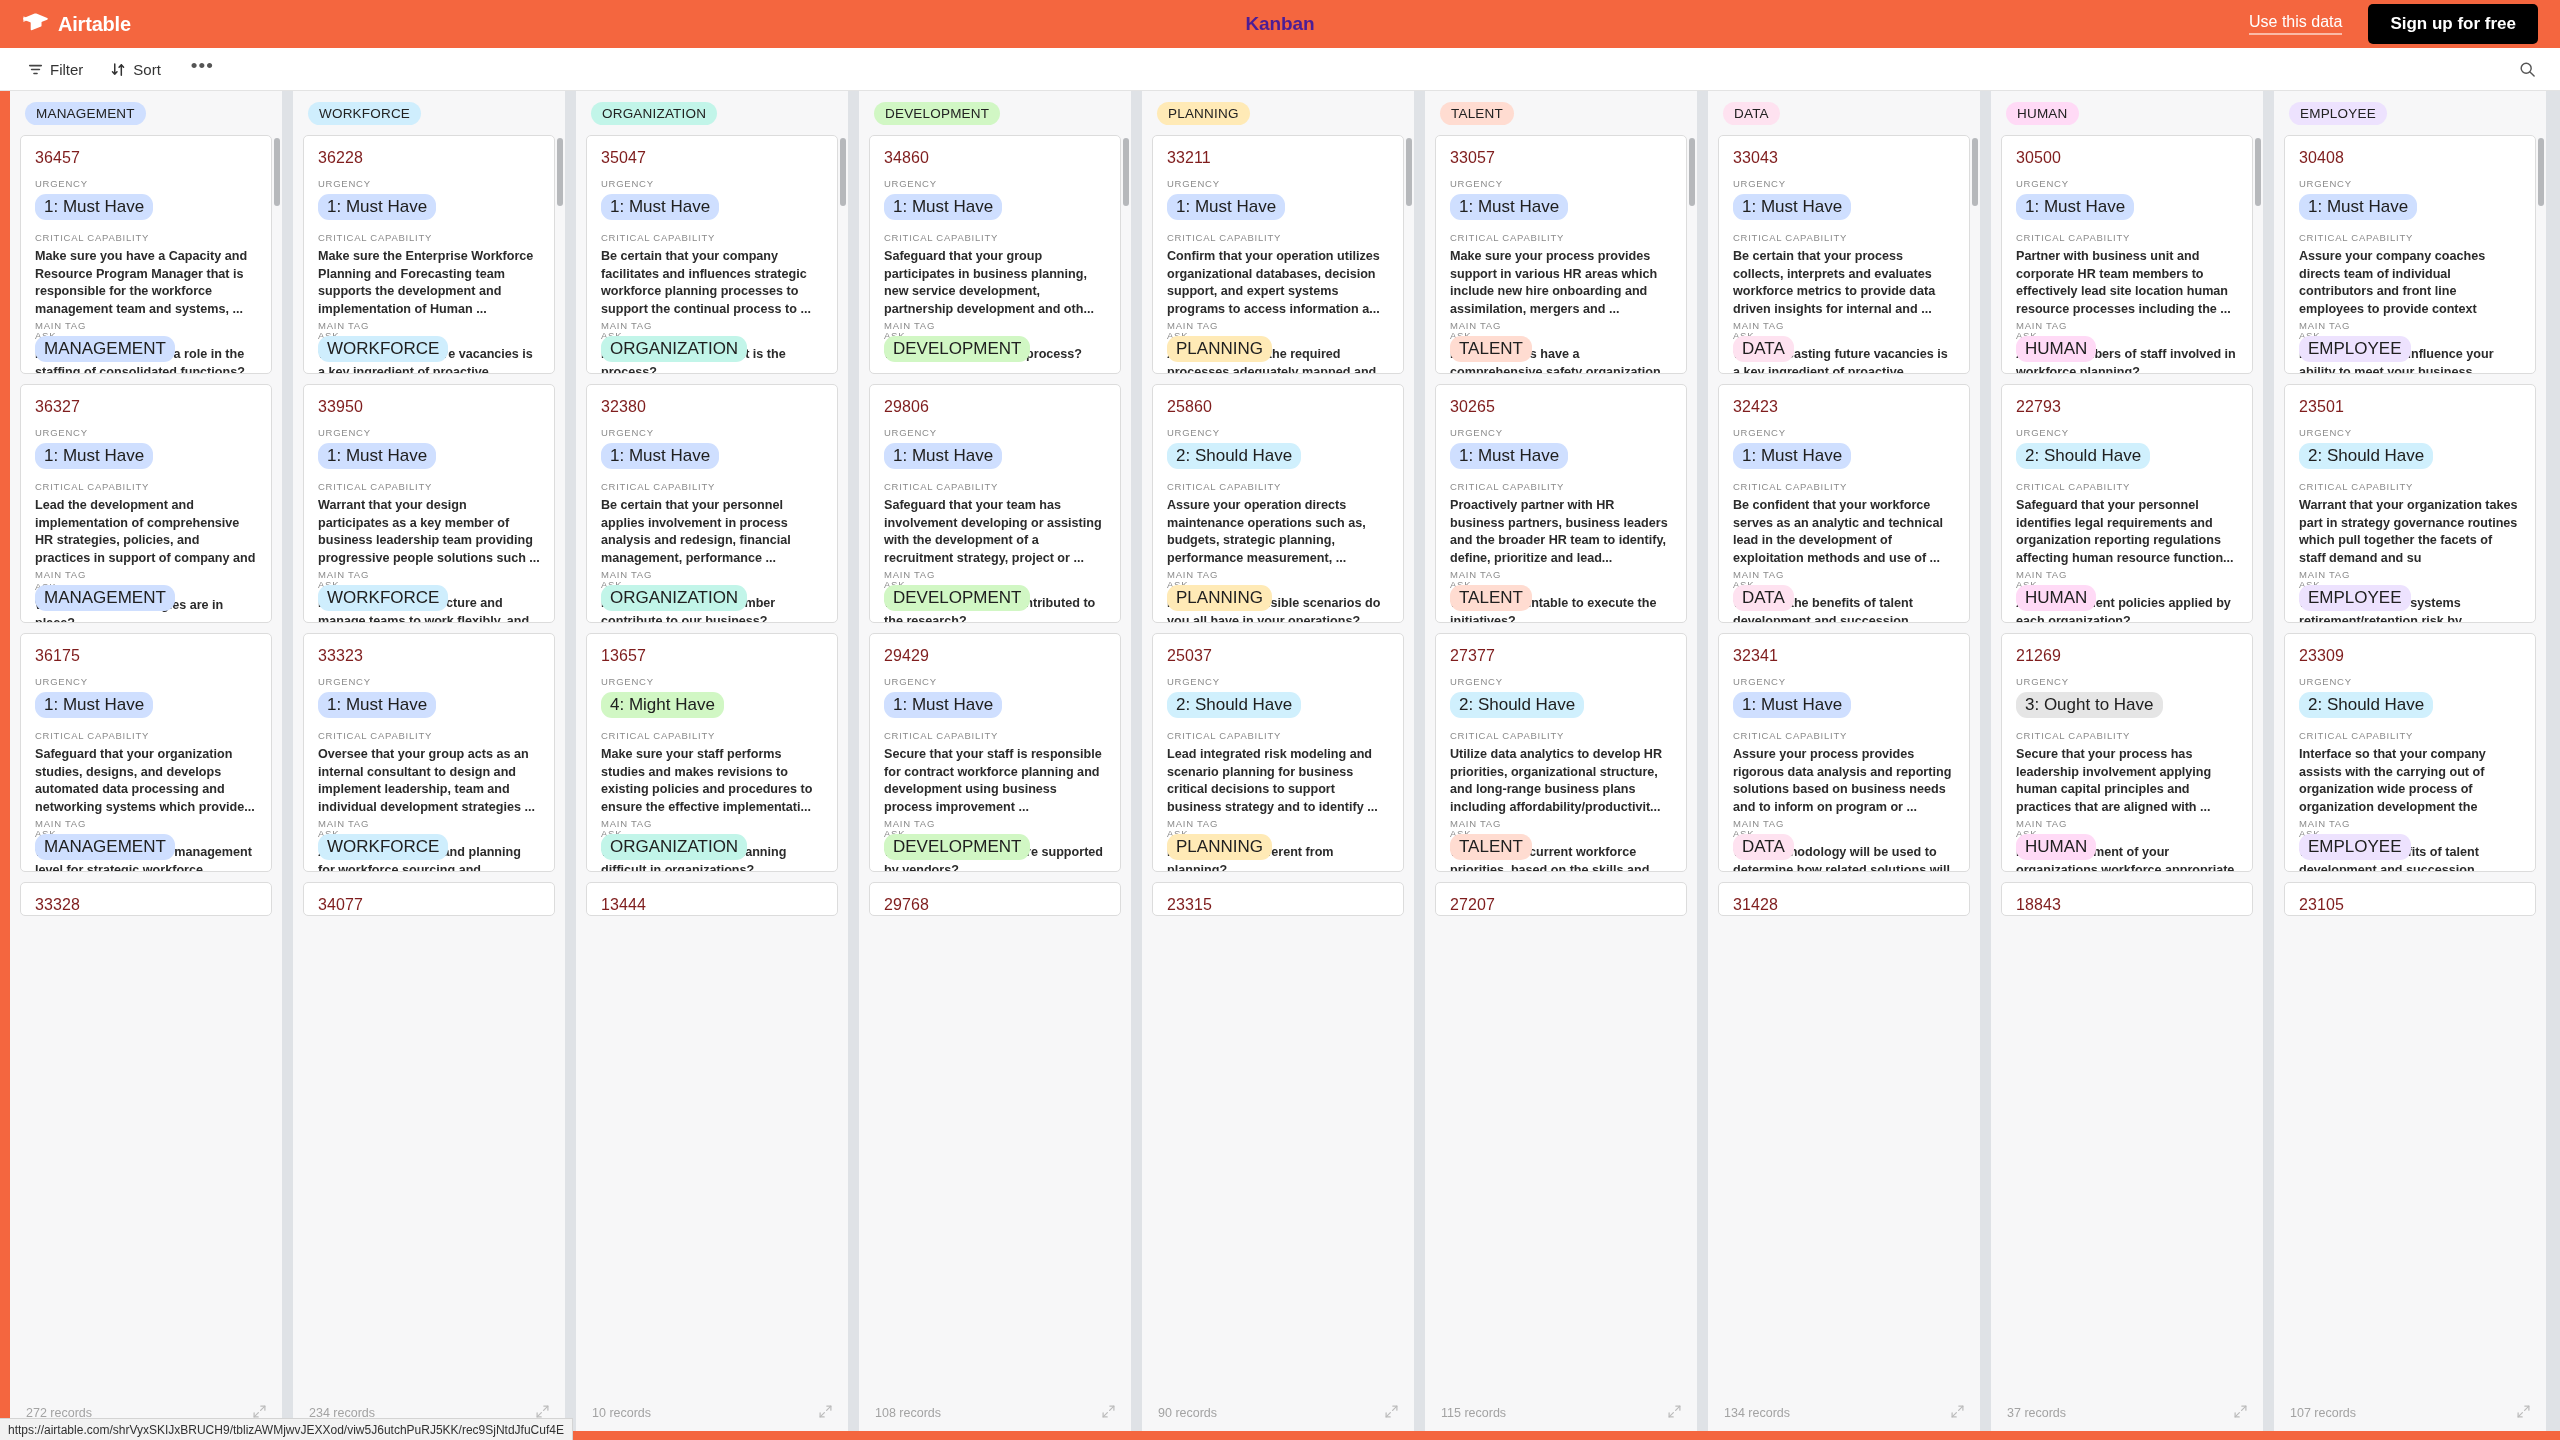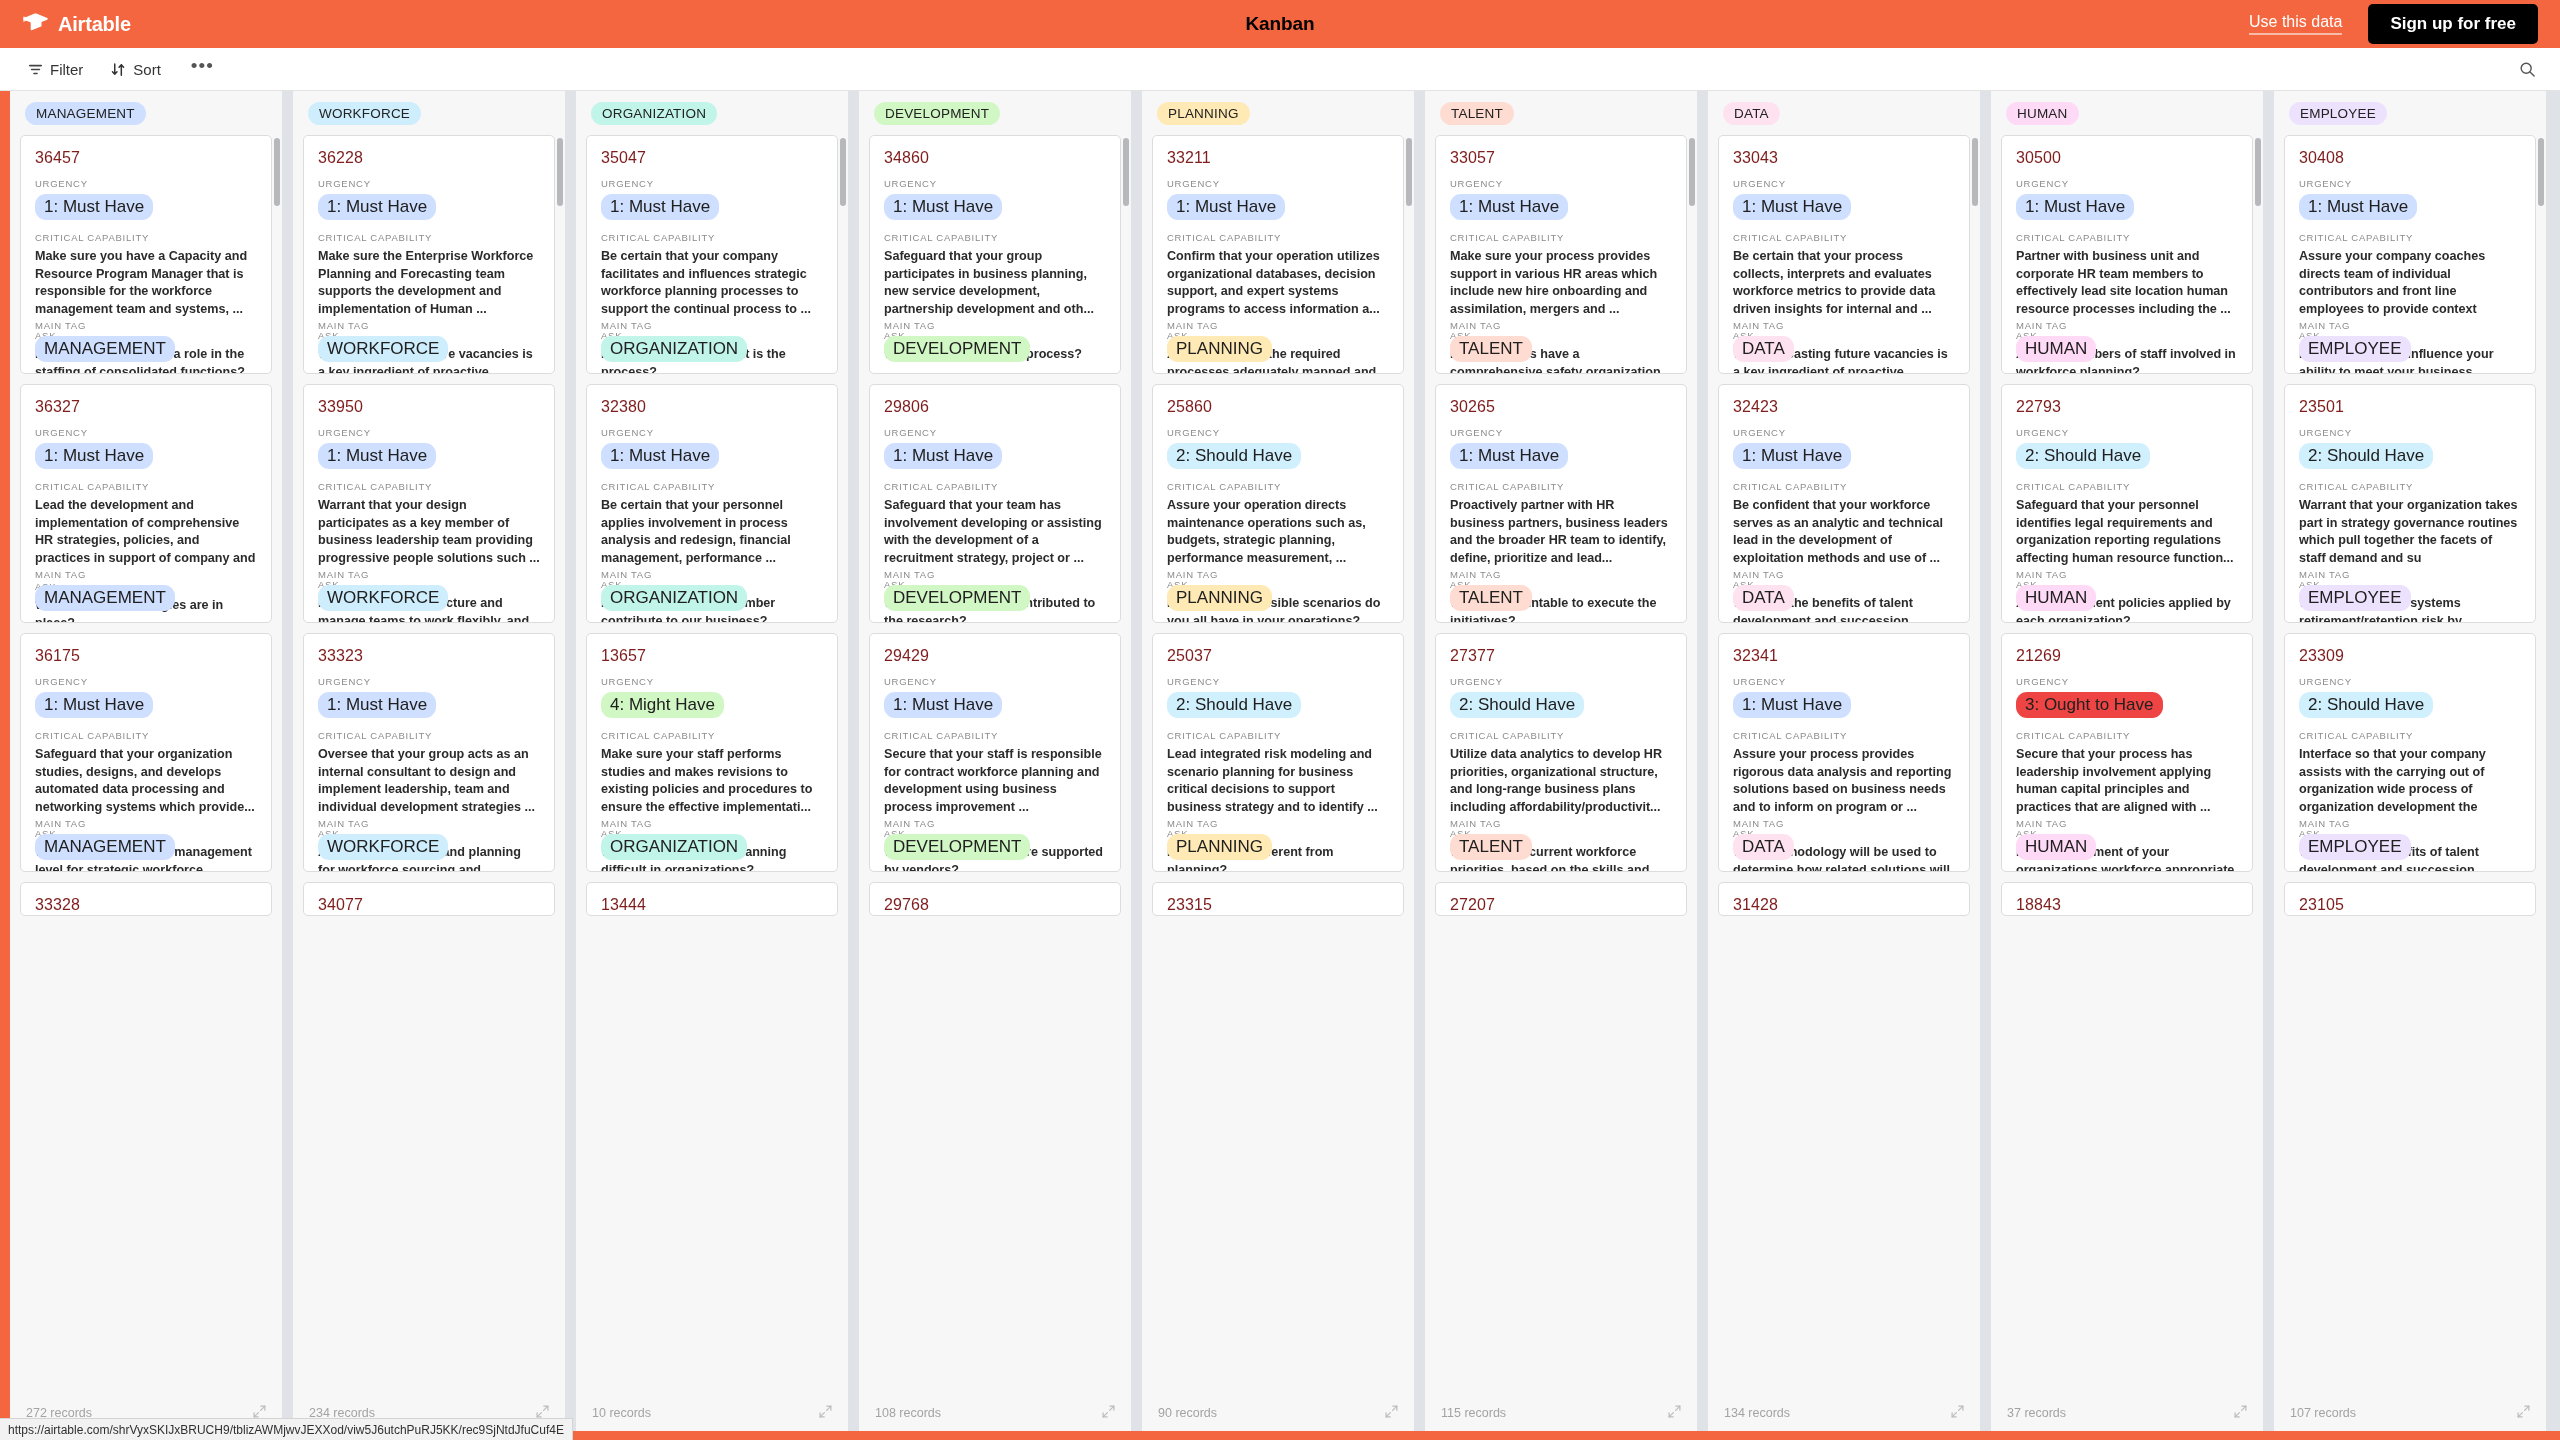--- a/index.html
+++ b/index.html
@@ -28,21 +28,21 @@
   }
   .brand { display: flex; align-items: center; gap: 9px; }
   .brand-logo { width: 27px; height: 22px; display: block; }
   .brand-name {
     color: #fff; font-size: 20px; font-weight: bold;
     letter-spacing: -0.2px;
   }
   .topbar-title {
     position: absolute; left: 0; right: 0; top: 0; height: 48px;
     display: flex; align-items: center; justify-content: center;
-    color: #000000; font-size: 19px; font-weight: bold;
+    color: #4c1d95; font-size: 19px; font-weight: bold;
     letter-spacing: -0.1px;
     pointer-events: none;
   }
   .topbar-right {
     margin-left: auto; display: flex; align-items: center; gap: 26px;
     position: relative; z-index: 3;
   }
   .use-this-data {
     color: #fff; font-size: 16px;
     border-bottom: 2px solid rgba(255,255,255,0.55);
@@ -666,21 +666,21 @@
                 <div><span class="chip" style="background: rgb(208, 240, 253);">2: Should Have</span></div>
                 <div class="fld-label">CRITICAL CAPABILITY</div>
                 <div class="fld-text cap-text">Safeguard that your personnel identifies legal requirements and organization reporting regulations affecting human resource function...</div>
                 <div class="fld-label">ASK...</div>
                 <div class="fld-text ask-text">Are employment policies applied by each organization?</div>
                 <div class="maintag-block"><div class="fld-label">MAIN TAG</div><span class="chip" style="background: rgb(255, 218, 246);">HUMAN</span></div>
               </div>
               <div class="card">
                 <div class="card-id">21269</div>
                 <div class="fld-label">URGENCY</div>
-                <div><span class="chip" style="background: #ef4444;">3: Ought to Have</span></div>
+                <div><span class="chip" style="background: #e5e5e5;">3: Ought to Have</span></div>
                 <div class="fld-label">CRITICAL CAPABILITY</div>
                 <div class="fld-text cap-text">Secure that your process has leadership involvement applying human capital principles and practices that are aligned with ...</div>
                 <div class="fld-label">ASK...</div>
                 <div class="fld-text ask-text">Is the deployment of your organizations workforce appropriate to mission accomplishment and keyed to ...</div>
                 <div class="maintag-block"><div class="fld-label">MAIN TAG</div><span class="chip" style="background: rgb(255, 218, 246);">HUMAN</span></div>
               </div>
               <div class="card partial">
                 <div class="card-id">18843</div>
               </div>
             </div>

